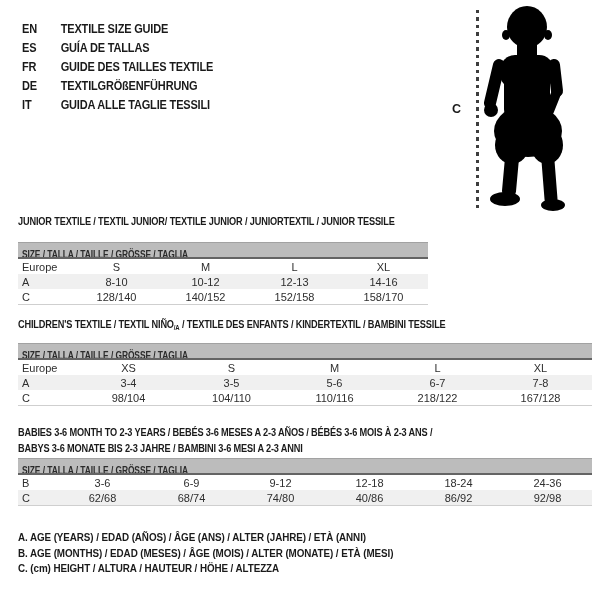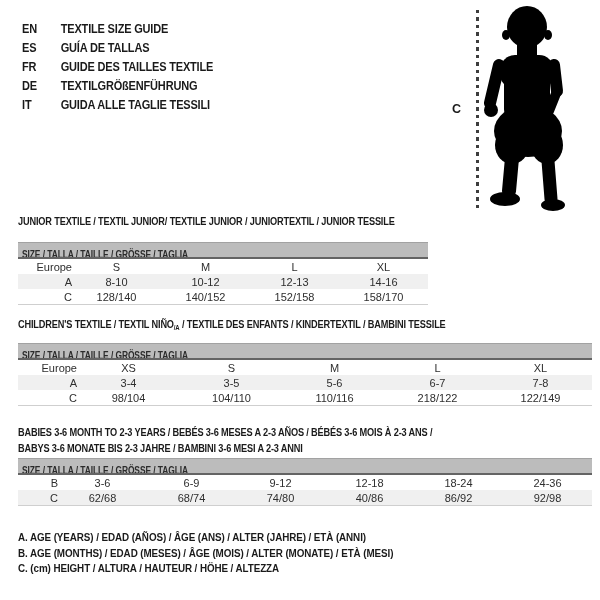--- a/index.html
+++ b/index.html
@@ -30,21 +30,21 @@
   .tablewrap{position:absolute;left:18px;border-bottom:1px solid #cfcfcf;}
   .t1pos{top:242px;width:410px;}
   .t2pos{top:343px;width:574px;}
   .t3pos{top:458px;width:574px;}
   .size-bar{height:12px;background:#bcbcbc;border-top:1px solid #a2a2a2;border-bottom:2px solid #646464;
     padding:1px 8px 1px 4px;overflow:hidden;white-space:nowrap;}
   .size-bar-text{display:inline-block;font-size:10.8px;font-weight:bold;color:#2b2b2b;
     transform:scaleX(0.78);transform-origin:0 50%;letter-spacing:-0.1px;}
   table{border-collapse:collapse;table-layout:fixed;width:100%;}
   td{height:15px;font-size:11px;text-align:center;padding:0;color:#2e2e2e;white-space:nowrap;}
-  td.lbl{text-align:right;padding-left:4px;}
+  td.lbl{text-align:left;padding-left:4px;}
   tbody tr:nth-child(even){background:#f0f0f0;}
 
   
   .notes{position:absolute;left:18px;top:530px;transform:scaleX(0.88);transform-origin:0 0;}
   .note-line{font-size:11.2px;font-weight:bold;line-height:15.5px;letter-spacing:-0.1px;white-space:nowrap;}
 </style>
 </head>
 <body>
 
 <div class="screen">
@@ -167,21 +167,21 @@
           <td>5-6</td>
           <td>6-7</td>
           <td>7-8</td>
         </tr>
         <tr>
           <td class="lbl">C</td>
           <td>98/104</td>
           <td>104/110</td>
           <td>110/116</td>
           <td>218/122</td>
-          <td>122/149</td>
+          <td>167/128</td>
         </tr>
       </tbody>
     </table>
   </div>
 
   <div class="sec-heading h3pos">
     <div>BABIES 3-6 MONTH TO 2-3 YEARS / BEBÉS 3-6 MESES A 2-3 AÑOS / BÉBÉS 3-6 MOIS À 2-3 ANS /</div>
     <div>BABYS 3-6 MONATE BIS 2-3 JAHRE / BAMBINI 3-6 MESI A 2-3 ANNI</div>
   </div>
   <div class="tablewrap t3pos">

